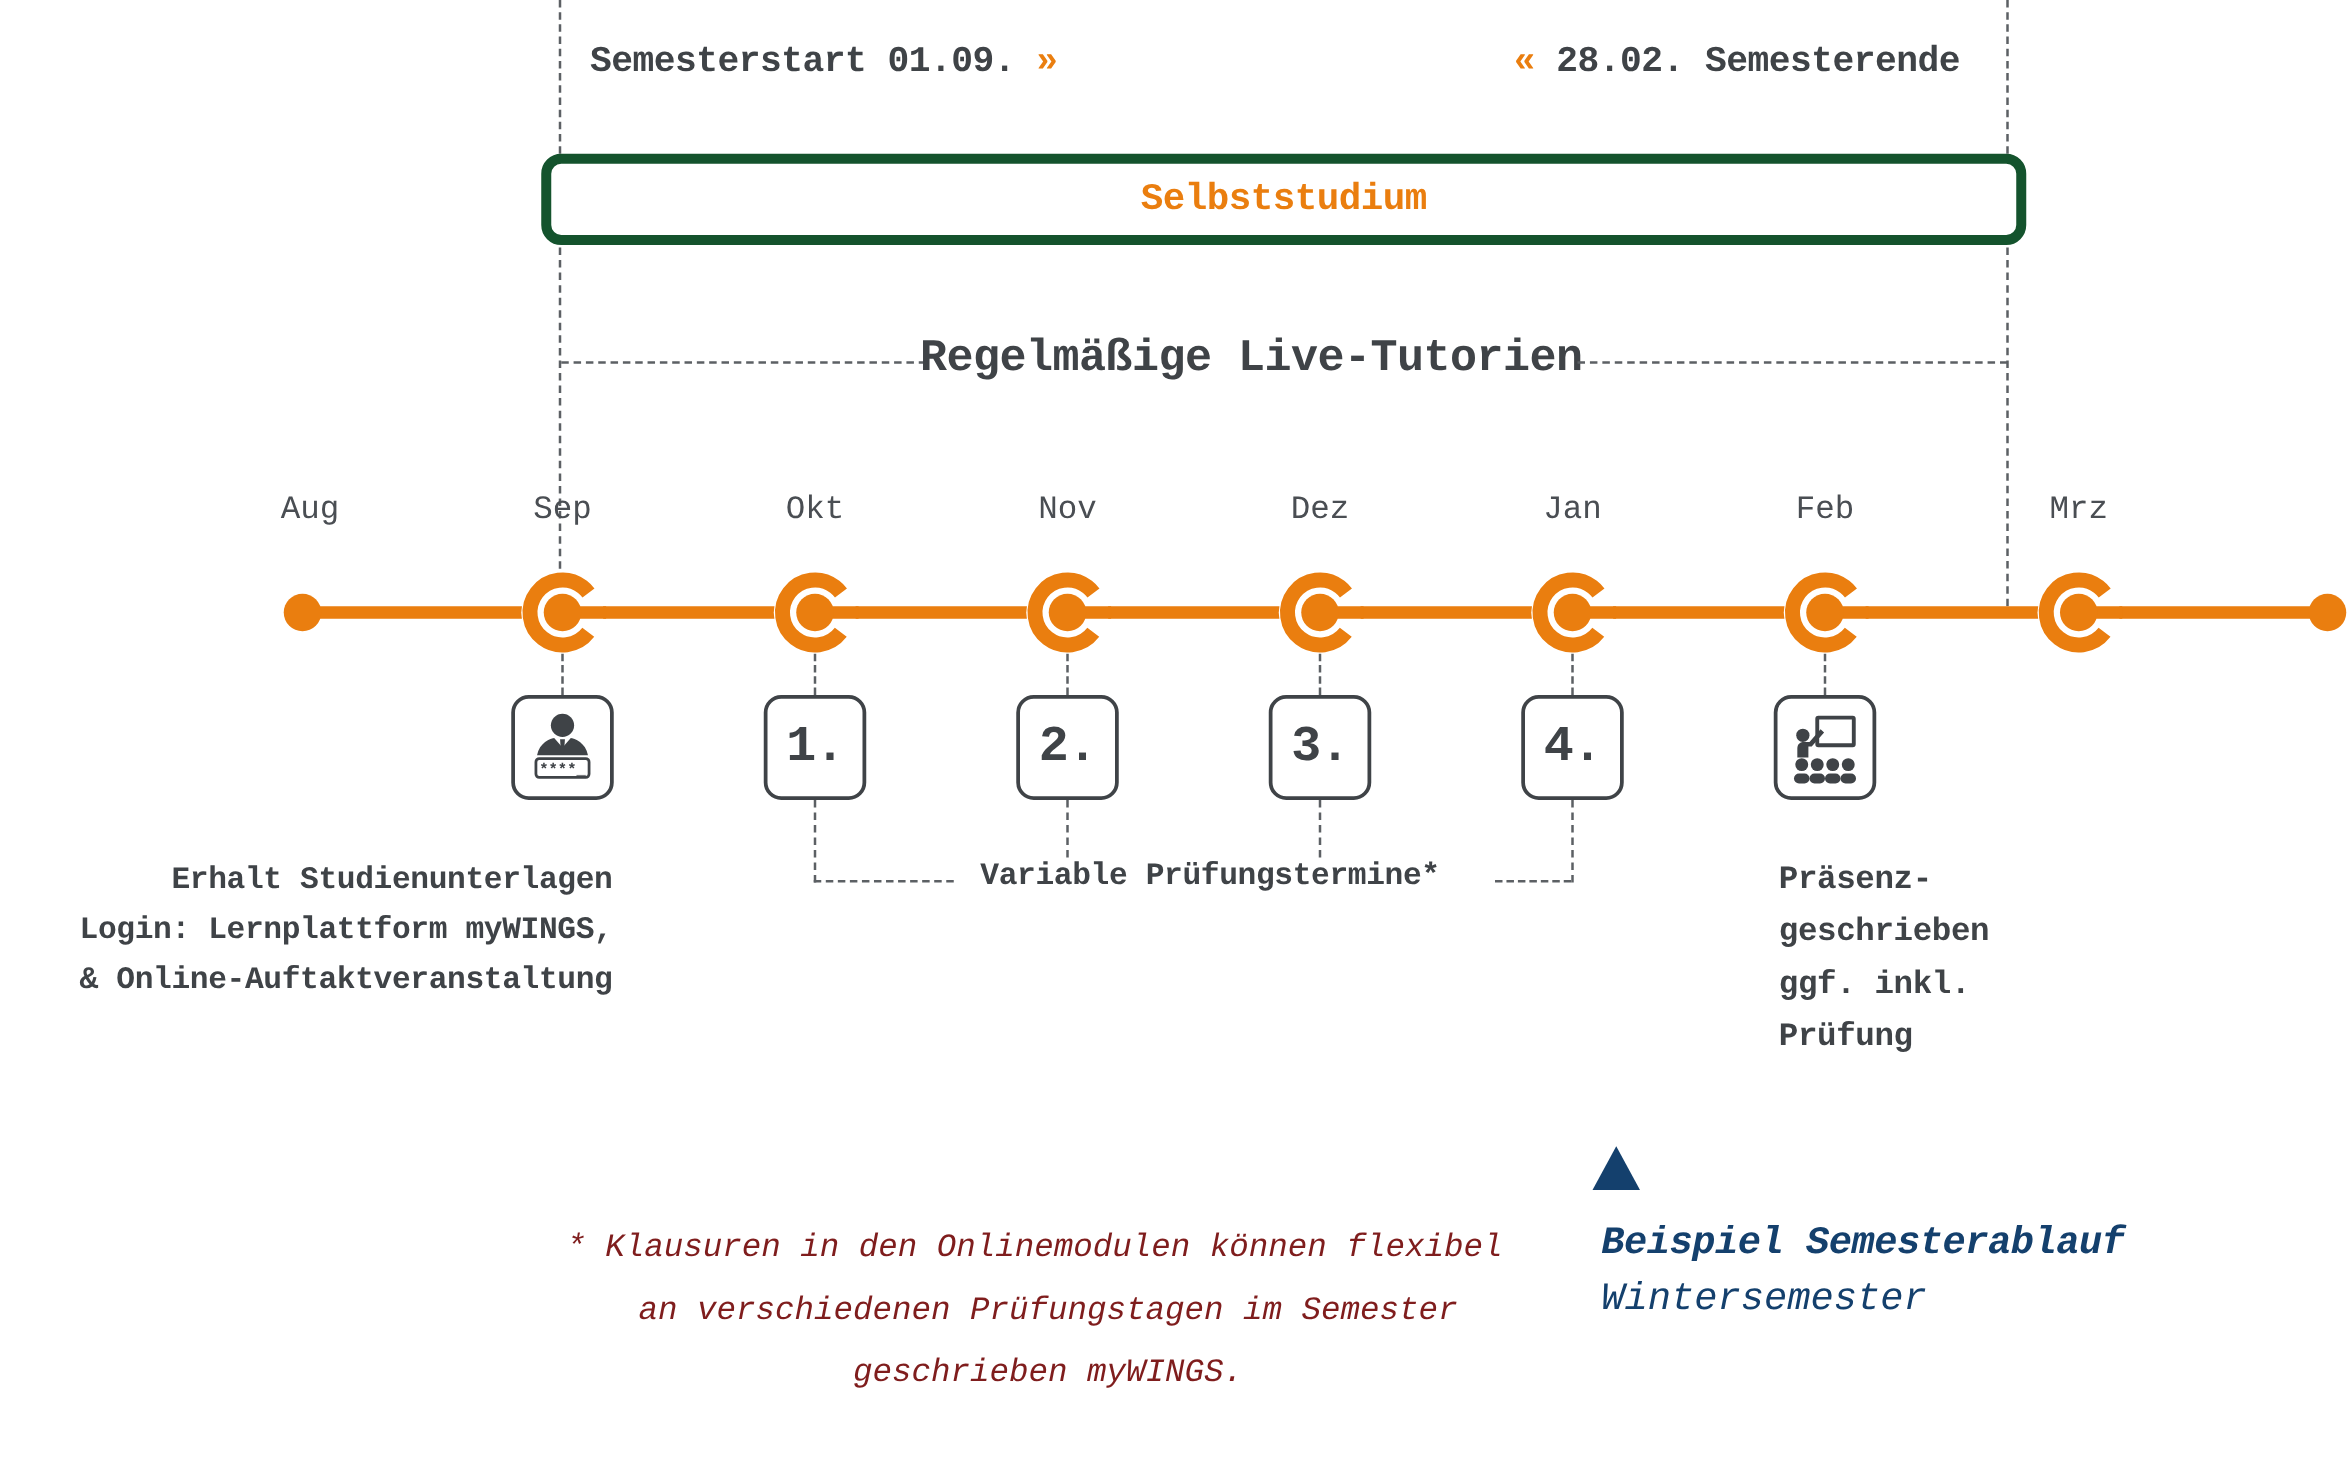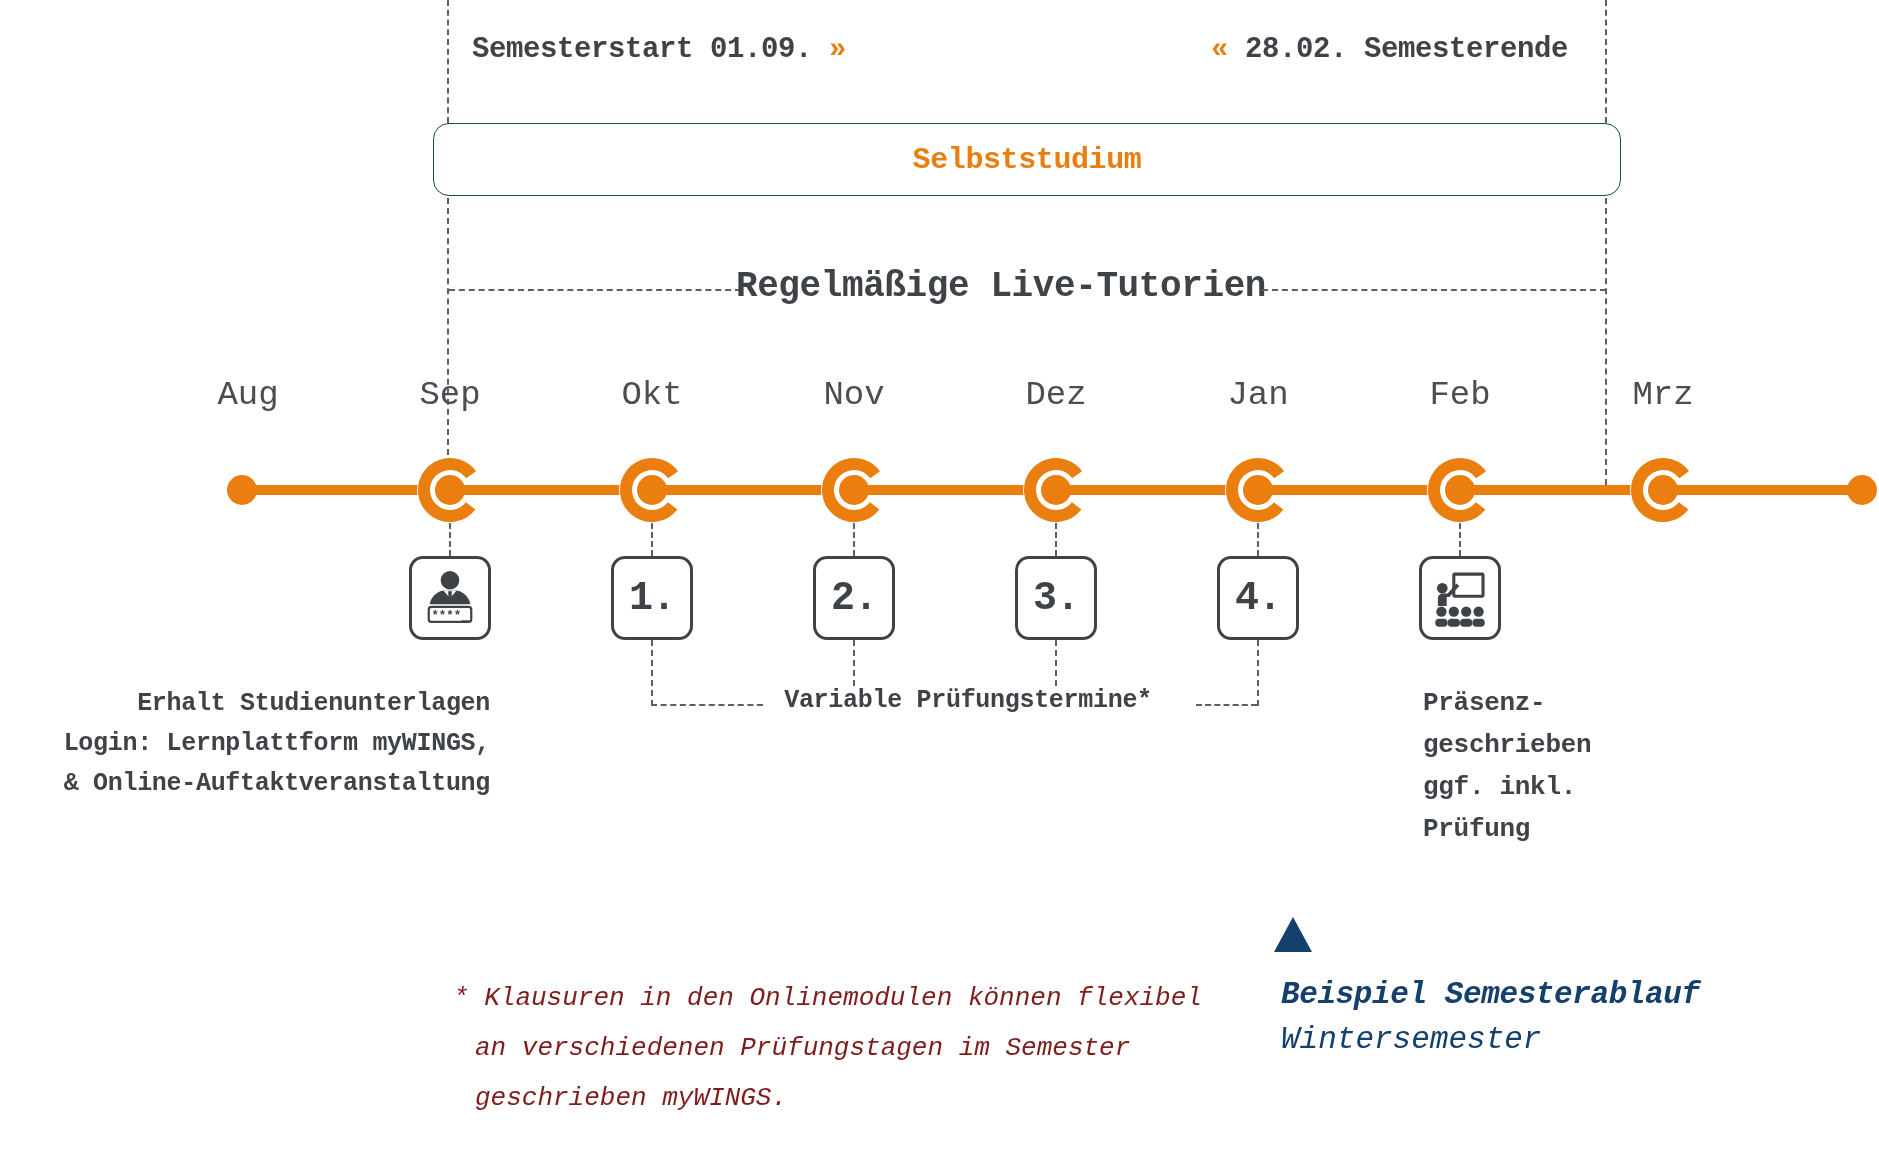--- a/index.html
+++ b/index.html
@@ -9,52 +9,52 @@
   }
   
   .vdash{position:absolute;width:0;border-left:2px dashed #5c6064;}
   .hdash{position:absolute;height:0;border-top:2px dashed #5c6064;}
   
   .hdr{position:absolute;top:33px;font-size:29px;font-weight:bold;letter-spacing:-0.4px;white-space:nowrap;}
   .chev{color:#EA7E0F;font-weight:bold;}
   
   .selfstudy{
     position:absolute;left:433px;top:123px;width:1188px;height:73px;box-sizing:border-box;
-    border:1px solid #14532d;border-radius:16px;background:#fff;
+    border:8px solid #14532d;border-radius:16px;background:#fff;
     display:flex;align-items:center;justify-content:center;
     color:#EA7E0F;font-size:30px;font-weight:bold;letter-spacing:-0.4px;
   }
   .tutorials-label{
     position:absolute;left:1001px;top:266px;transform:translateX(-50%);
     font-size:36px;font-weight:bold;letter-spacing:-0.4px;white-space:nowrap;
   }
   
   .month{
-    position:absolute;top:376px;transform:translateX(-50%);
-    font-size:34px;color:#4A4E53;white-space:nowrap;
+    position:absolute;top:392px;transform:translateX(-50%);
+    font-size:26px;color:#4A4E53;white-space:nowrap;
   }
   
   .tl-line{position:absolute;left:242px;top:485px;width:1620px;height:10px;background:#EA7E0F;}
   .tl-dot{position:absolute;width:30px;height:30px;border-radius:50%;background:#EA7E0F;top:475px;}
   .node{position:absolute;top:455px;width:70px;height:70px;}
   
   .mbox{
     position:absolute;top:556px;width:82px;height:84px;box-sizing:border-box;
     background:#fff;border:3px solid #3F4347;border-radius:14px;
     display:flex;align-items:center;justify-content:center;
   }
   .mbox .num{font-size:40px;font-weight:bold;color:#3F4347;letter-spacing:-1px;}
   
   .note{font-size:25px;font-weight:bold;letter-spacing:-0.3px;color:#3F4347;}
   .login-note{position:absolute;right:1389px;top:684px;text-align:right;line-height:40px;white-space:nowrap;}
   .exam-note{position:absolute;left:968px;top:686px;transform:translateX(-50%);white-space:nowrap;}
   .presence-note{position:absolute;left:1423px;top:682px;line-height:42px;font-size:26px;}
   
   .footnote{position:absolute;left:453px;top:973px;font-size:26px;font-style:italic;color:#7f1d1d;line-height:50px;white-space:nowrap;}
-  .footnote .cont{margin-left:22px;}
+  .footnote .cont{margin-left:22px;text-align:center;}
   
   .legend-tri{
     position:absolute;left:1274px;top:917px;width:0;height:0;
     border-left:19px solid transparent;border-right:19px solid transparent;
     border-bottom:35px solid #14406D;
   }
   .legend-title{position:absolute;left:1281px;top:977px;font-size:31px;font-weight:bold;font-style:italic;color:#14406D;letter-spacing:-0.4px;white-space:nowrap;}
   .legend-sub{position:absolute;left:1281px;top:1022px;font-size:31px;font-style:italic;color:#14406D;white-space:nowrap;}
 </style>
 </head>

